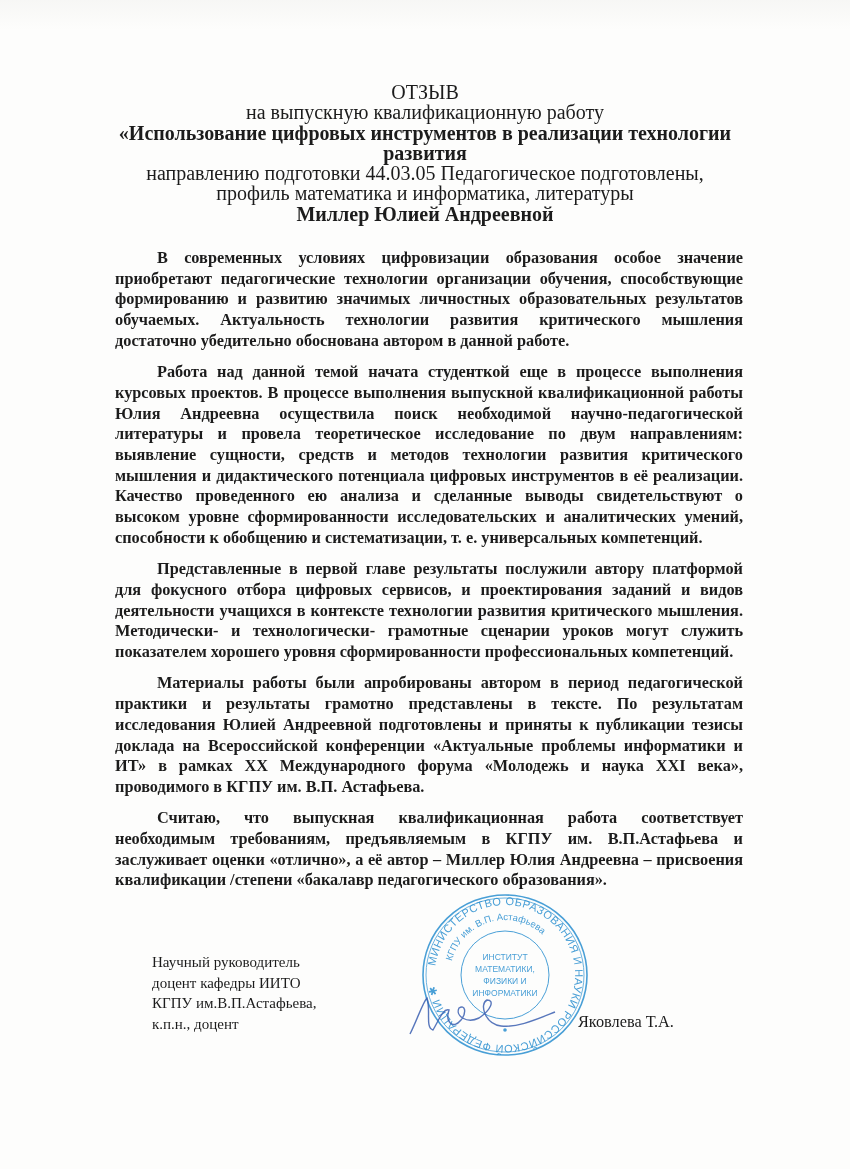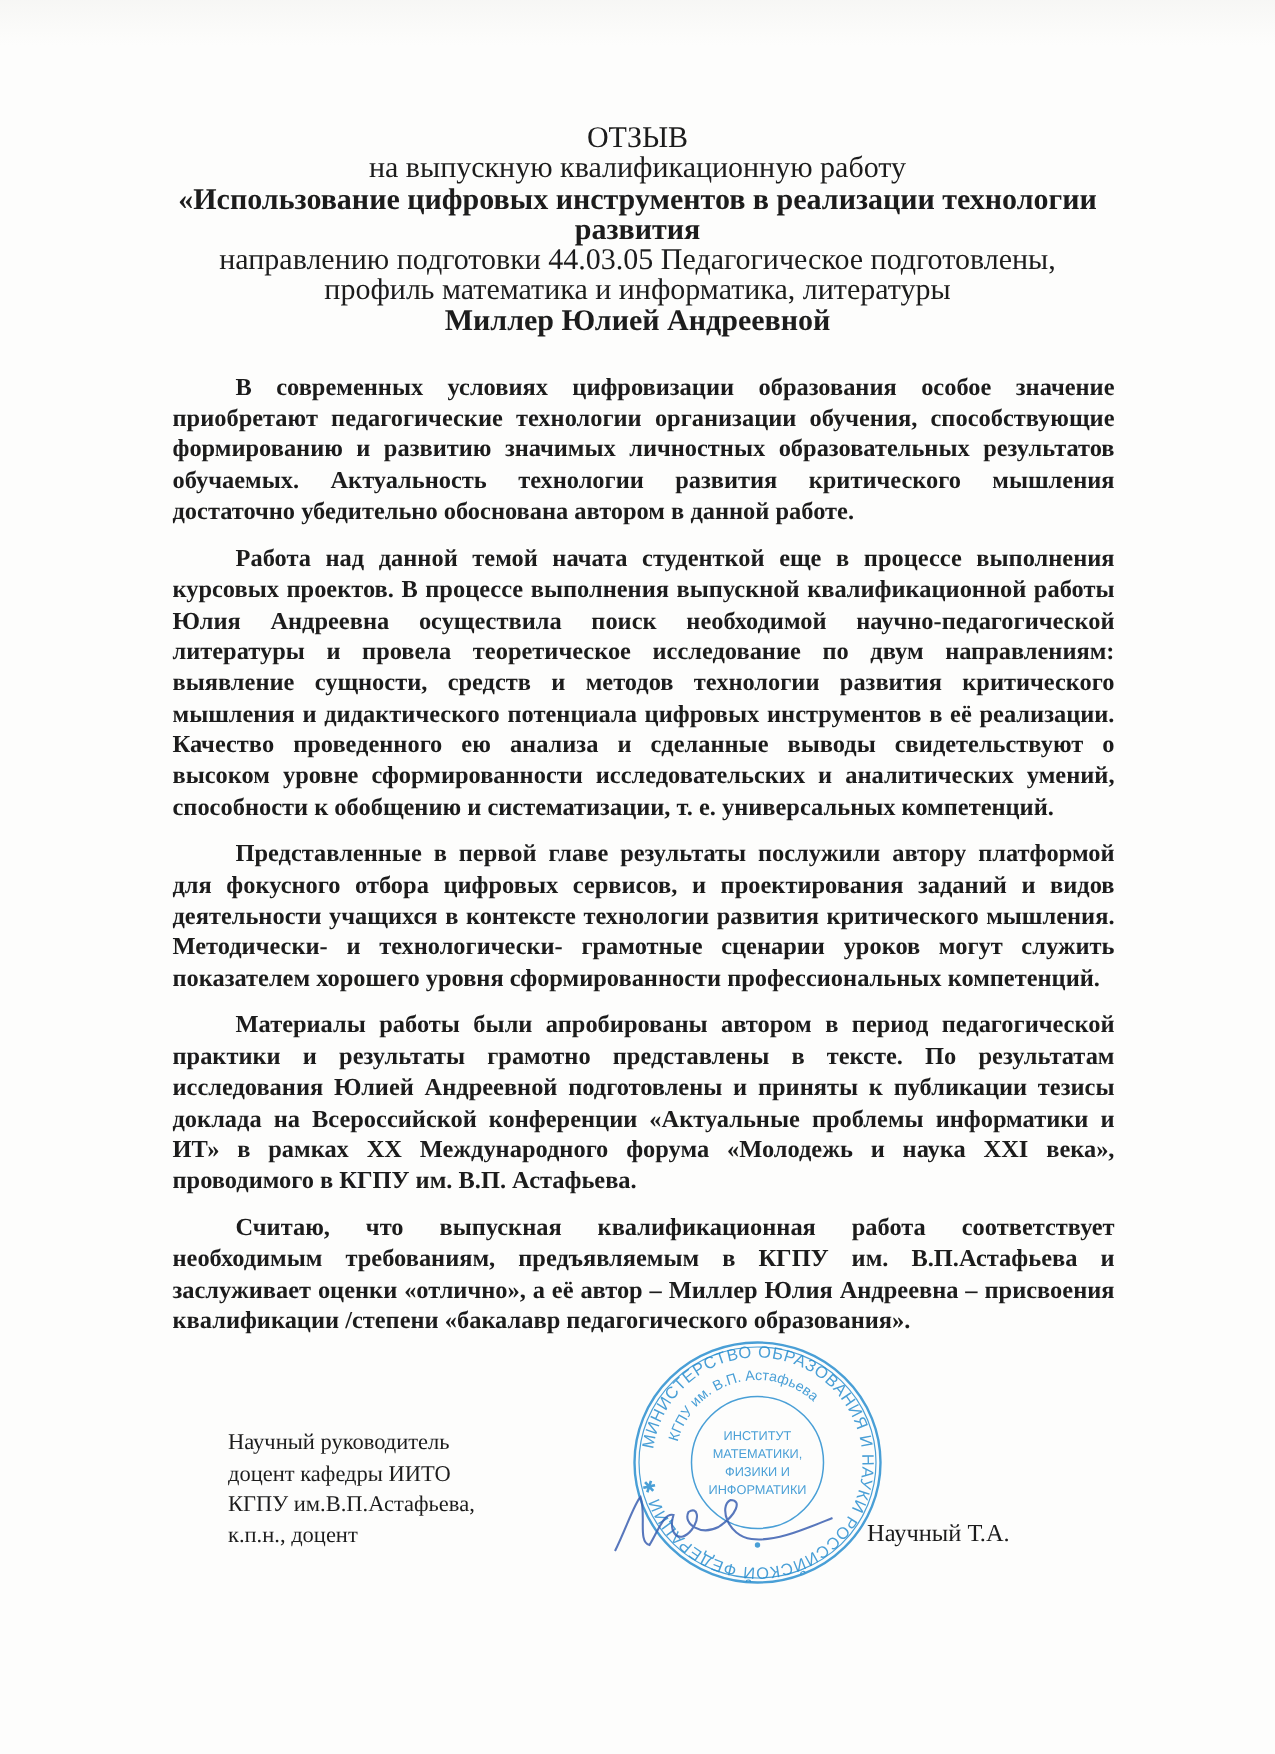--- a/index.html
+++ b/index.html
@@ -121,13 +121,13 @@
     <text x="85" y="94" font-size="8.5" text-anchor="middle">ФИЗИКИ И</text>
     <text x="85" y="106" font-size="8.5" text-anchor="middle">ИНФОРМАТИКИ</text>
     <circle cx="85" cy="140" r="1.8"></circle>
   </g>
 </svg>
 
 <svg class="signature" viewBox="0 0 170 50">
   <path d="M5,44 C12,30 18,12 22,8 C26,20 20,38 28,40 C34,30 38,18 44,20 C40,32 48,40 56,30 C62,22 60,14 54,18 C50,26 62,34 74,28 C86,20 90,10 82,10 C74,14 80,34 96,36 C112,38 130,30 150,22" fill="none" stroke="#3b5fb0" stroke-width="1.4" opacity="0.85"></path>
 </svg>
 
-<div class="sig-name">Научный Т.А.</div>
+<div class="sig-name">Яковлева Т.А.</div>
 
 </body></html>

